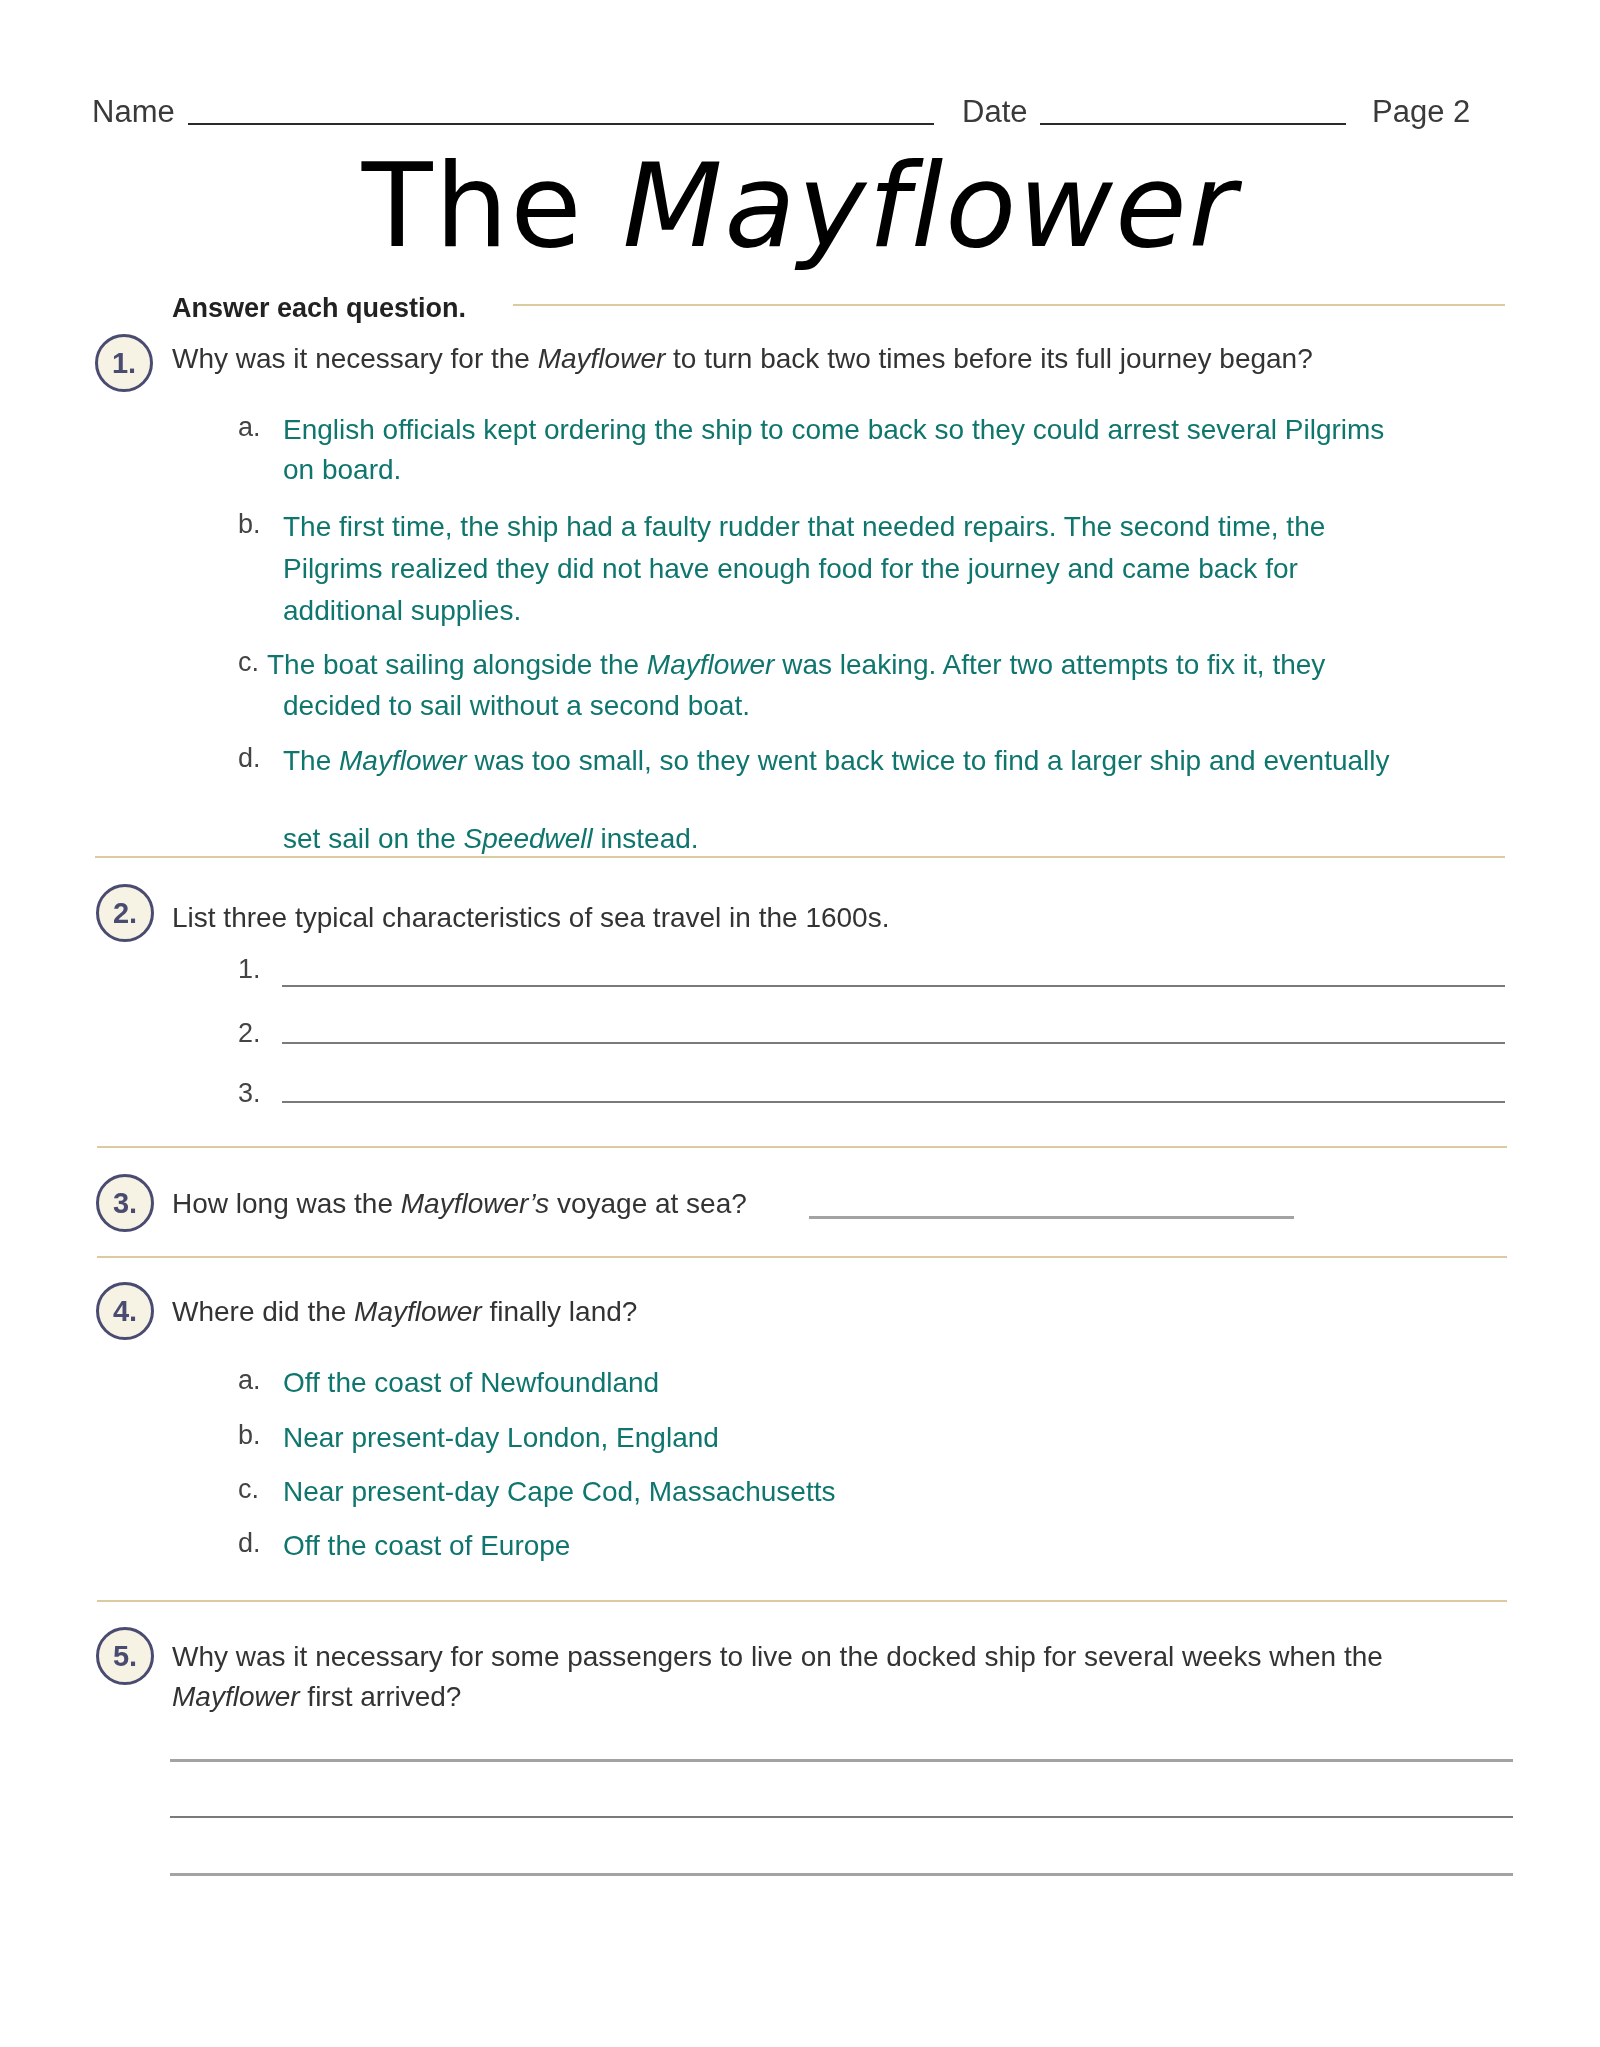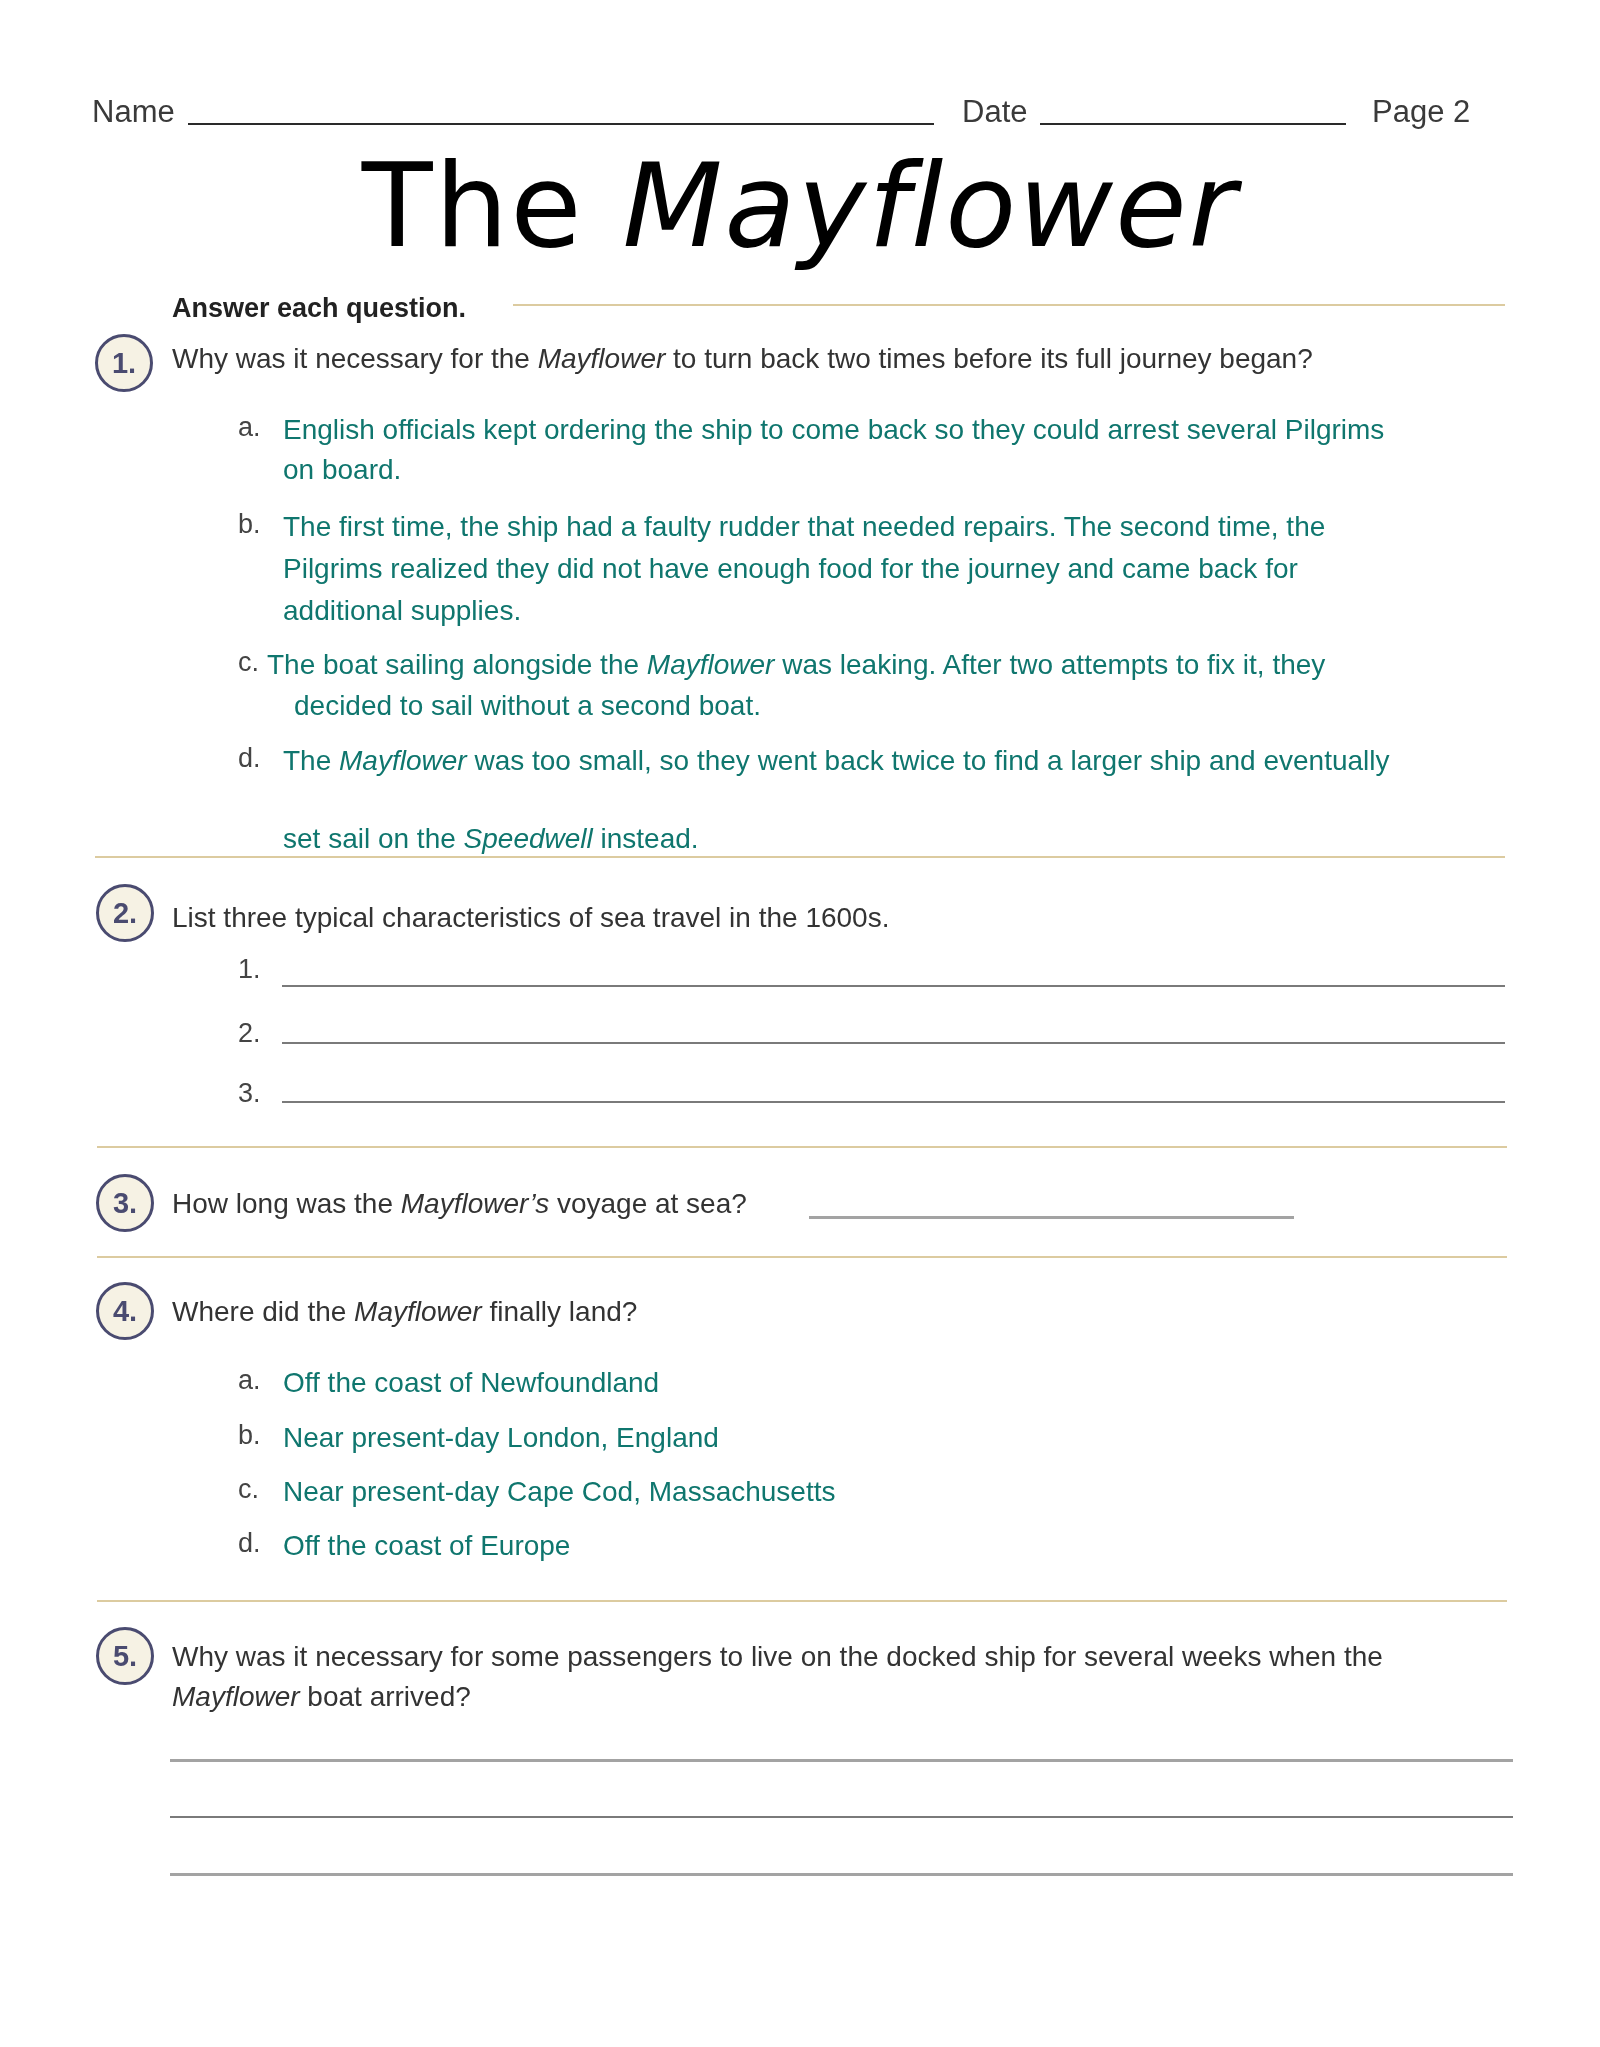--- a/index.html
+++ b/index.html
@@ -48,21 +48,21 @@
 <div class="abs opt" style="left:283px;top:416px;">English officials kept ordering the ship to come back so they could arrest several Pilgrims</div>
 <div class="abs opt" style="left:283px;top:456px;">on board.</div>
 
 <div class="abs lbl" style="left:238px;top:511px;">b.</div>
 <div class="abs opt" style="left:283px;top:513px;">The first time, the ship had a faulty rudder that needed repairs. The second time, the</div>
 <div class="abs opt" style="left:283px;top:555px;">Pilgrims realized they did not have enough food for the journey and came back for</div>
 <div class="abs opt" style="left:283px;top:597px;">additional supplies.</div>
 
 <div class="abs lbl" style="left:238px;top:649px;">c.</div>
 <div class="abs opt" style="left:267px;top:651px;"><span>The boat sailing alongside the </span><i>Mayflower</i><span> was leaking. After two attempts to fix it, they</span></div>
-<div class="abs opt" style="left:283px;top:692px;margin-left:11px;">decided to sail without a second boat.</div>
+<div class="abs opt" style="left:283px;top:692px;">decided to sail without a second boat.</div>
 
 <div class="abs lbl" style="left:238px;top:745px;">d.</div>
 <div class="abs opt" style="left:283px;top:747px;"><span>The </span><i>Mayflower</i><span> was too small, so they went back twice to find a larger ship and eventually</span></div>
 <div class="abs opt" style="left:283px;top:825px;"><span>set sail on the </span><i>Speedwell</i><span> instead.</span></div>
 
 <div class="gold" style="left:95px;top:856px;width:1410px;"></div>
 
 <div class="circ" style="left:96px;top:884px;">2.</div>
 <div class="abs q" style="left:172px;top:904px;text-align:right;">List three typical characteristics of sea travel in the 1600s.</div>
 
@@ -90,17 +90,17 @@
 <div class="abs opt" style="left:283px;top:1424px;">Near present-day London, England</div>
 <div class="abs lbl" style="left:238px;top:1476px;">c.</div>
 <div class="abs opt" style="left:283px;top:1478px;">Near present-day Cape Cod, Massachusetts</div>
 <div class="abs lbl" style="left:238px;top:1530px;">d.</div>
 <div class="abs opt" style="left:283px;top:1532px;">Off the coast of Europe</div>
 
 <div class="gold" style="left:97px;top:1600px;width:1410px;"></div>
 
 <div class="circ" style="left:96px;top:1627px;">5.</div>
 <div class="abs q" style="left:172px;top:1643px;">Why was it necessary for some passengers to live on the docked ship for several weeks when the</div>
-<div class="abs q" style="left:172px;top:1683px;"><i>Mayflower</i><span> boat arrived?</span></div>
+<div class="abs q" style="left:172px;top:1683px;"><i>Mayflower</i><span> first arrived?</span></div>
 
 <div class="ans2" style="left:170px;top:1759px;width:1343px;"></div>
 <div class="ans" style="left:170px;top:1816px;width:1343px;"></div>
 <div class="ans2" style="left:170px;top:1873px;width:1343px;"></div>
 
 </body></html>

